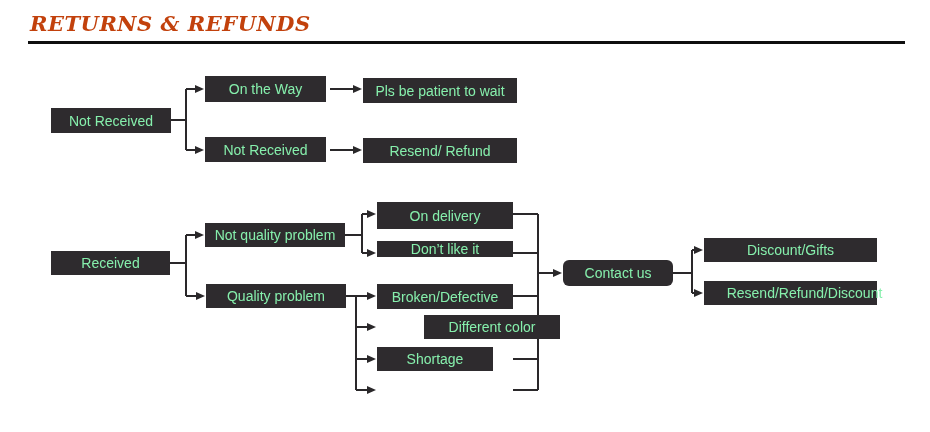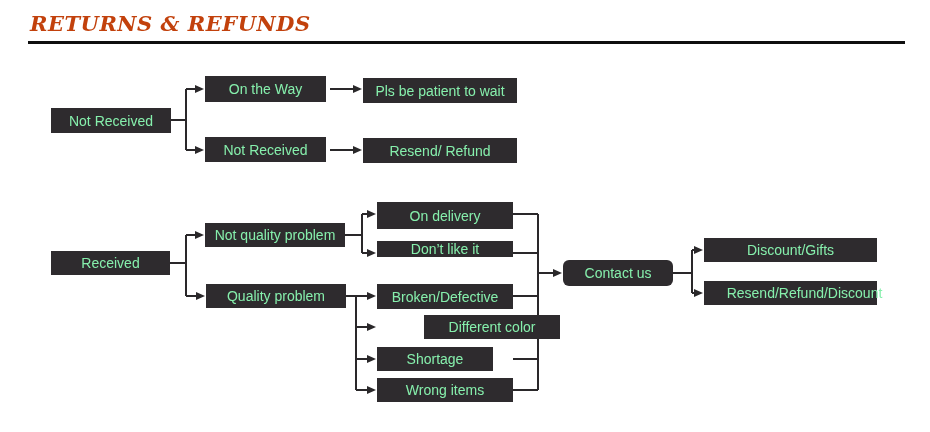--- a/index.html
+++ b/index.html
@@ -114,19 +114,18 @@
 
   <div class="node" style="left:51px;top:251px;width:119px;height:24px;">Received</div>
   <div class="node" style="left:205px;top:223px;width:140px;height:24px;">Not quality problem</div>
   <div class="node" style="left:206px;top:284px;width:140px;height:24px;">Quality problem</div>
 
   <div class="node" style="left:377px;top:202px;width:136px;height:27px;">On delivery</div>
   <div class="node" style="left:377px;top:241px;width:136px;height:16px;">Don’t like it</div>
   <div class="node" style="left:377px;top:284px;width:136px;height:25px;">Broken/Defective</div>
   <div class="node" style="left:377px;top:315px;width:136px;height:24px;margin-left:47px;">Different color</div>
   <div class="node" style="left:377px;top:347px;width:116px;height:24px;">Shortage</div>
-  <div class="node" style="left:377px;top:378px;width:136px;height:24px;">Wrong items</div>
 
   <div class="node" style="left:563px;top:260px;width:110px;height:26px;border-radius:6px;">Contact us</div>
   <div class="node" style="left:704px;top:238px;width:173px;height:24px;text-align:center;">Discount/Gifts</div>
   <div class="node" style="left:704px;top:281px;width:173px;height:24px;padding-left:28px;">Resend/Refund/Discount</div>
 
 </div>
 
 </body></html>

